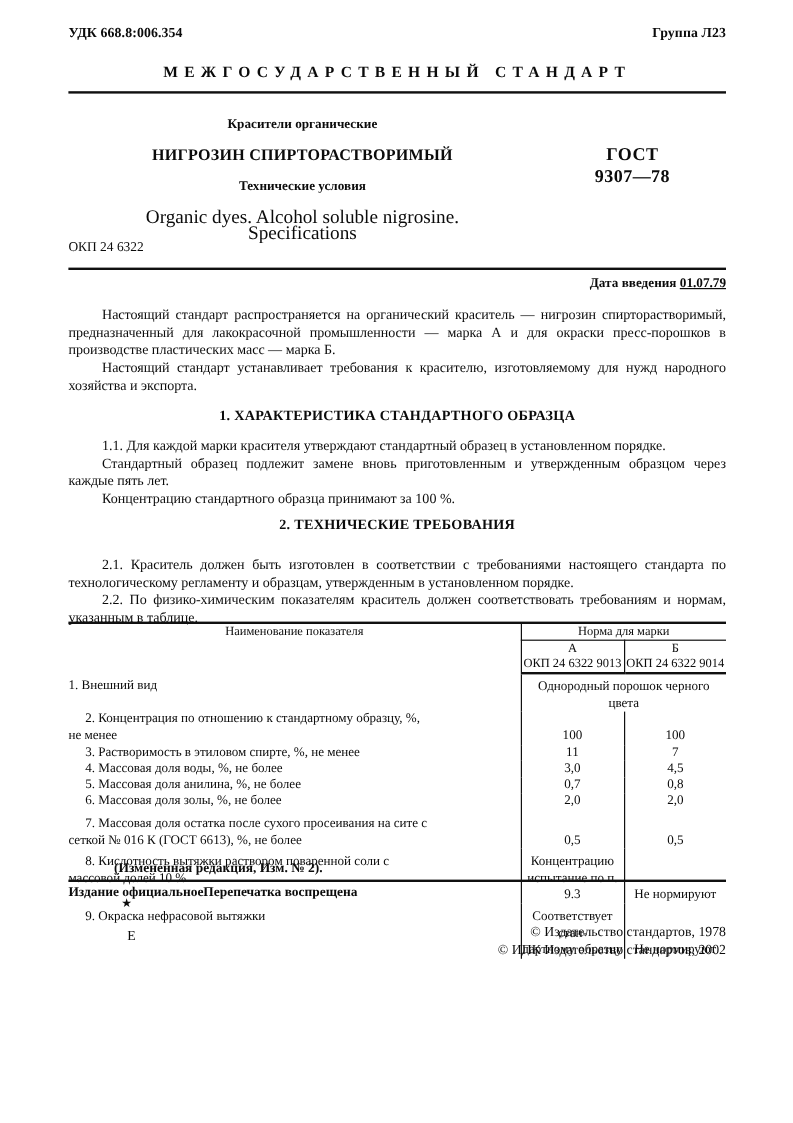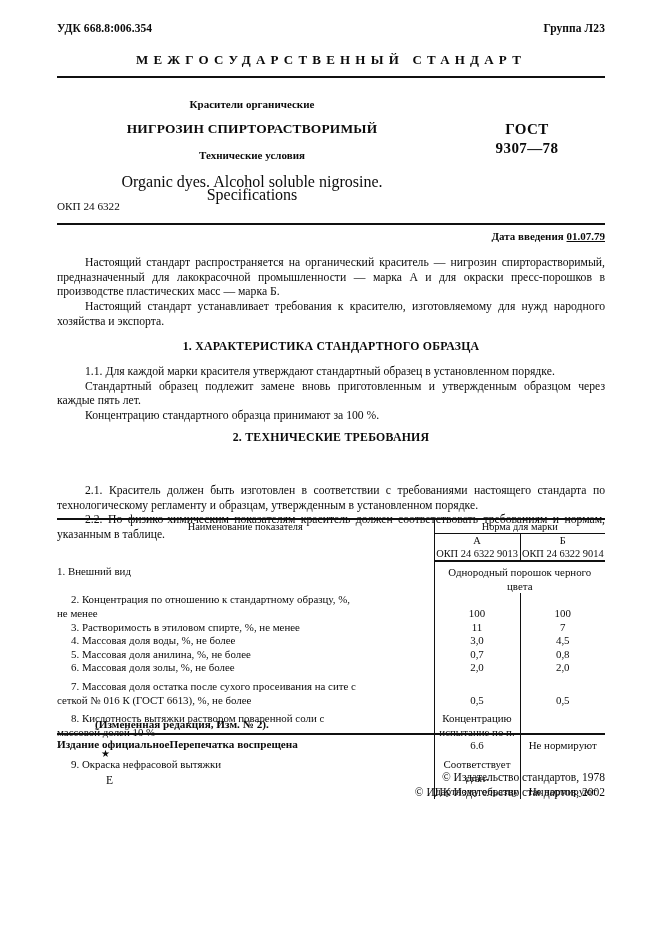--- a/index.html
+++ b/index.html
@@ -142,21 +142,21 @@
     width: 548px;
     text-align: center;
     font-weight: bold;
     font-size: 11.8px;
     letter-spacing: 0.25px;
   }
   #sec-1-head { top: 339px; text-align: center; }
   #sec-2-head { top: 430px; }
 
   #sec-1-body { top: 365px; }
-  #sec-2-body { top: 484px; font-family: Liberation Serif, serif; }
+  #sec-2-body { top: 464px; font-family: Liberation Serif, serif; }
 
   
   .gost-table {
     position: absolute;
     left: 57px;
     top: 518px;
     width: 548px;
     border-collapse: collapse;
     font-size: 10.6px;
     line-height: 13.2px;
@@ -397,21 +397,21 @@
         <td class="cell-val" style="vertical-align:bottom;">0,5</td>
       </tr>
 
       <tr>
         <td class="cell-name" style="padding-top:5px;">
           <span class="num-indent">8.  Кислотность вытяжки раствором поваренной соли с</span>
           <span>массовой долей 10 %</span>
         </td>
         <td class="cell-val divider" style="padding-top:5px;">
           <div>Концентрацию</div>
-          <div>испытание по п. 6.6</div>
+          <div>испытание по п. 9.3</div>
         </td>
         <td class="cell-val" style="vertical-align:bottom;">Не нормируют</td>
       </tr>
 
       <tr>
         <td class="cell-name" style="padding-top:5px;">
             <span class="num-indent">9.  Окраска нефрасовой вытяжки</span>
           </td>
         <td class="cell-val divider" style="padding-top:5px;">
           <div>Соответствует стан-</div>

